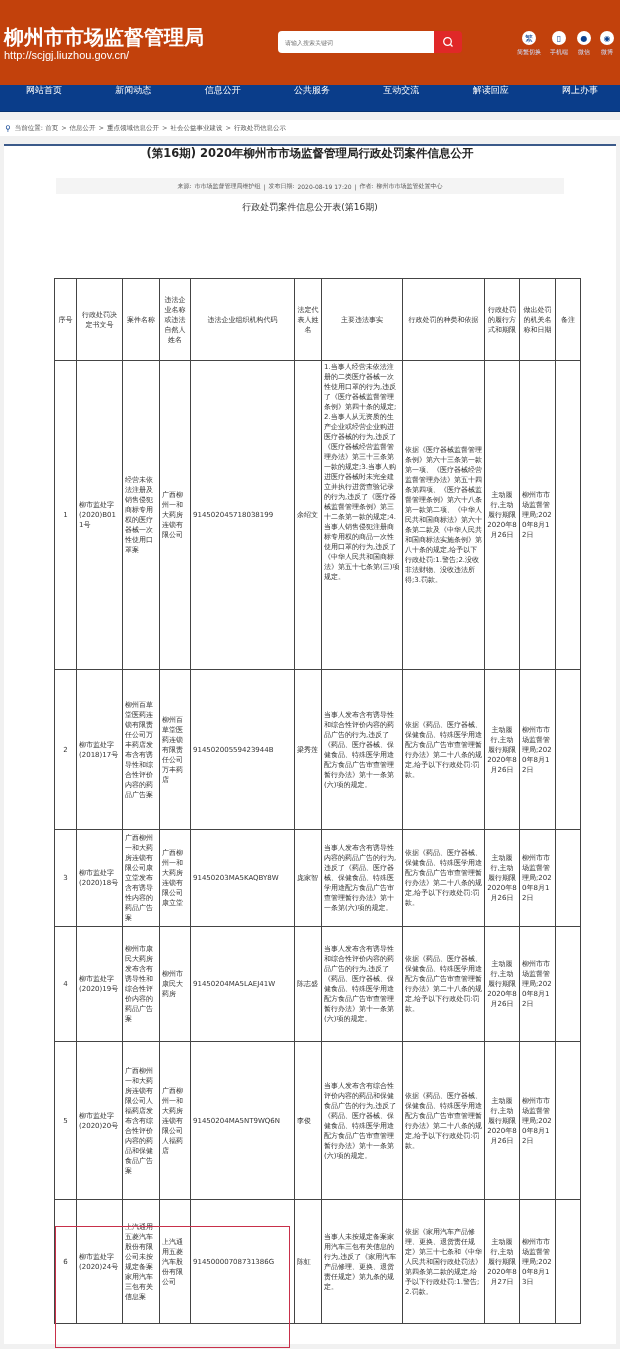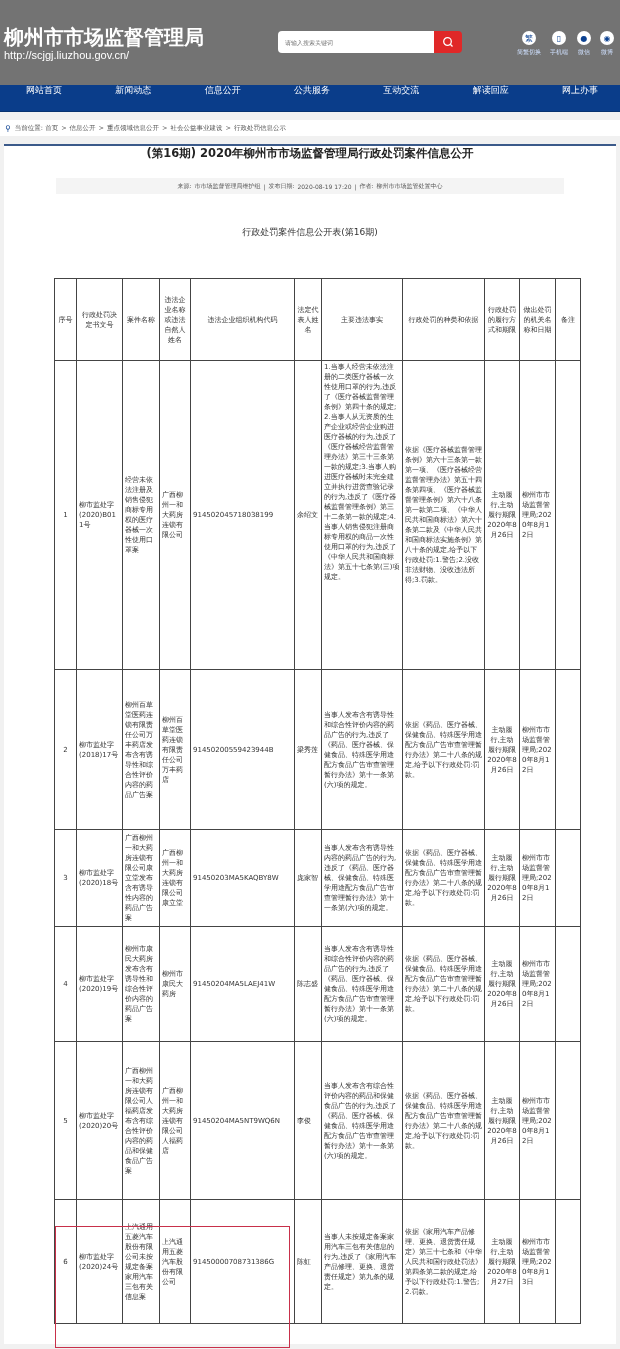--- a/index.html
+++ b/index.html
@@ -1,36 +1,36 @@
 <!DOCTYPE html>
 <html><head>
 <meta charset="utf-8">
 <style>
   * { box-sizing: border-box; margin: 0; padding: 0; }
   html, body { width: 620px; background: #f1f1f1; font-family: "DejaVu Sans", sans-serif; color: #333; }
-  .header { background: #737373; height: 85px; position: relative; color: #fff; }
+  .header { background: #c2410c; height: 85px; position: relative; color: #fff; }
   .site-title { position: absolute; left: 4px; top: 24px; font-family: "DejaVu Serif", serif; font-weight: bold; font-size: 20px; letter-spacing: 0px; color: #fff; }
   .site-url { position: absolute; left: 4px; top: 49px; font-family: "Liberation Sans", sans-serif; font-size: 11px; color: #fff; }
   .search { position: absolute; left: 278px; top: 31px; width: 184px; height: 22px; display: flex; }
   .search-input { flex: 1; height: 22px; border: none; border-radius: 4px 0 0 4px; background: #fff; font-size: 6px; padding-left: 7px; color: #888; font-family: "DejaVu Sans", sans-serif; outline: none; }
   .search-btn { width: 28px; height: 22px; background: #e02828; border-radius: 0 4px 4px 0; display: flex; align-items: center; justify-content: center; cursor: pointer; }
   .tools { position: absolute; right: 6px; top: 31px; display: flex; gap: 9px; }
   .tool { display: flex; flex-direction: column; align-items: center; cursor: pointer; }
   .tool-icon { width: 14px; height: 14px; border-radius: 50%; background: #fff; display: flex; align-items: center; justify-content: center; font-size: 8px; color: #0b4191; }
   .tool-label { font-size: 6px; color: #cfe0ff; margin-top: 3px; white-space: nowrap; }
   .nav { background: #0a3d8a; height: 27px; display: flex; justify-content: space-between; padding: 0 22px 15px 26px; align-items: center; border-bottom: 1px solid #08326f; }
   .nav-item { color: #fff; font-size: 9px; cursor: pointer; }
   .crumb-bar { margin: 8px 0 0 0; height: 16px; background: #fff; display: flex; align-items: center; padding-left: 5px; font-size: 6.5px; color: #555; }
   .crumb-bar .pin { color: #0b4191; font-size: 8px; margin-right: 4px; }
   .crumb-bar .sep { margin: 0 3px; }
   .crumb-link { cursor: pointer; color: #555; }
   .content { margin: 8px 4px 0 4px; background: #fff; border-top: 2px solid #3b5a8a; min-height: 1200px; position: relative; }
   .article-title { text-align: center; font-size: 11.5px; font-weight: bold; color: #222; }
   .meta { margin: 17px 52px 0 52px; background: #f4f4f4; height: 16px; font-size: 6px; color: #555; display: flex; align-items: center; justify-content: center; gap: 3px; }
-  .table-caption { text-align: center; font-size: 9px; color: #333; margin-top: 32px; }
+  .table-caption { text-align: center; font-size: 9px; color: #333; margin-top: 7px; }
   table.cases { border-collapse: collapse; margin: 6px 0 0 50px; width: 530px; table-layout: fixed; font-size: 7px; color: #333; }
   table.cases td, table.cases th { border: 1px solid #444; vertical-align: middle; padding: 1px 2px; line-height: 10px; font-weight: normal; word-break: break-all; }
   table.cases th { text-align: center; font-size: 7px; line-height: 10px; }
   td.c { text-align: center; }
   td.l { text-align: left; }
   .hl-box { position: absolute; border: 1.5px solid #c8304a; pointer-events: none; }
 </style>
 </head>
 <body>
 

